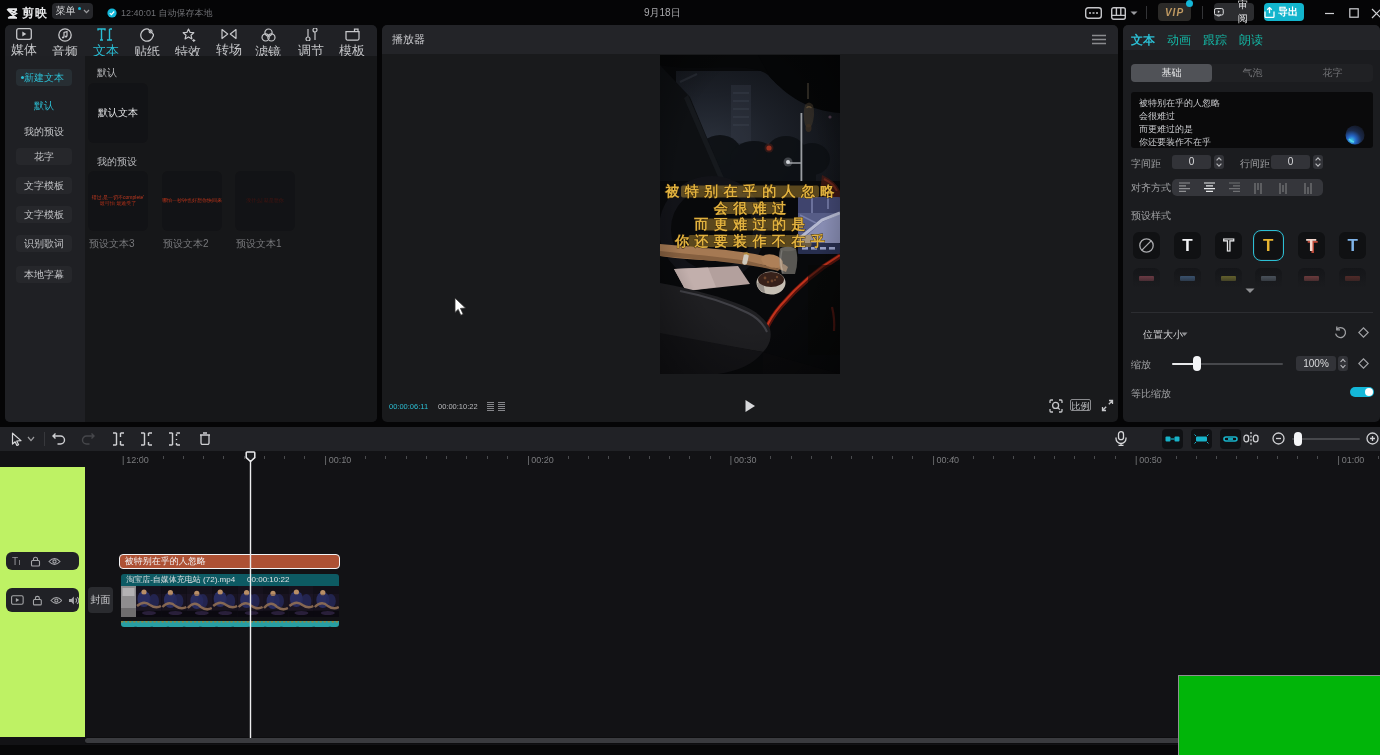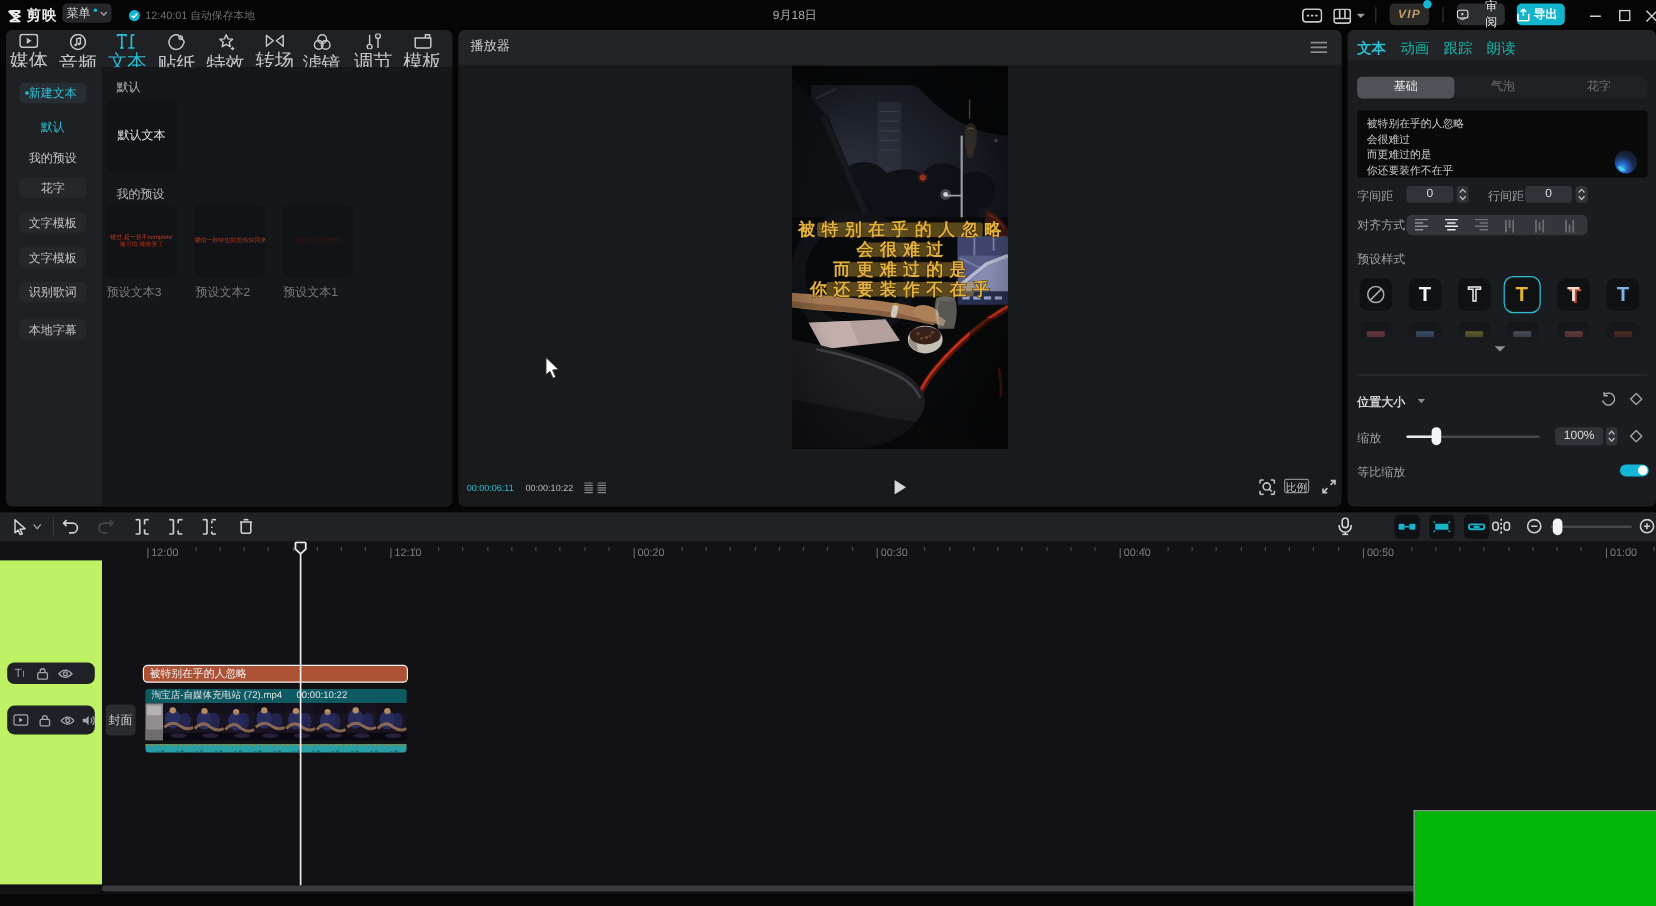--- a/index.html
+++ b/index.html
@@ -16,21 +16,21 @@
 #shenyue{left:1214px;width:40px;height:18px;top:3px;background:#2c2d30;border-radius:4px;justify-content:center;font-size:10px;color:#e3e4e6;gap:14px}
 #export{left:1264px;width:40px;height:18px;top:3px;background:#12b5cd;border-radius:4px;justify-content:flex-start;font-size:10px;color:#fff;font-weight:bold;gap:3px}
 .winbtn{color:#cfd0d3;font-size:12px}
 
 .panel{position:absolute;border-radius:5px;overflow:hidden}
 
 #leftp{left:5px;top:25px;width:372px;height:397px;background:#161719}
 #licons{position:absolute;left:0;top:0;width:372px;height:31px;background:#202125;border-radius:5px 5px 0 0}
 .lic{position:absolute;top:3px;width:40px;text-align:center;color:#c6c7ca}
 .lic svg{display:block;margin:0 auto}
-.lic .ll{font-size:16px;display:block;margin-top:1px}
+.lic .ll{font-size:13px;display:block;margin-top:1px}
 .lic.act{color:#29bdd4}
 #lside{position:absolute;left:0;top:31px;width:80px;height:366px;background:#1f2024}
 .sitem{position:absolute;left:11px;width:56px;height:17px;border-radius:4px;font-size:10px;color:#c3c4c7;display:flex;align-items:center;justify-content:center}
 .sbox{background:#26272b}
 .scyan{color:#2cbfd4}
 #lcontent{position:absolute;left:80px;top:31px;width:292px;height:366px;background:#161719}
 .seclabel{position:absolute;font-size:10px;color:#b9babd}
 .card{position:absolute;width:60px;height:60px;background:#121316;border-radius:6px}
 .cardlbl{position:absolute;font-size:10px;color:#77787b}
 
@@ -489,21 +489,21 @@
       </div>
   <div class="pt r2" style="left:206.5px">
         <span class="pbar" style="background:#8a3a32"></span>
       </div>
   <div style="position:absolute;left:0;bottom:0;width:242px;height:25px;background:linear-gradient(180deg,rgba(27,28,31,0.2),#1b1c1f 80%)"></div>
  </div>
  <svg style="position:absolute;left:122px;top:263px" width="10" height="6" viewBox="0 0 10 6">
       <path d="M0.5 0.5 L5 5 L9.5 0.5" fill="#8f9093"></path>
     </svg>
  <div style="position:absolute;left:8px;top:287px;width:242px;border-top:1px solid #2c2d31"></div>
- <span class="rlbl" style="left:8px;top:303px;color:#d2d3d5;font-weight:bold">位置大小</span>
+ <span class="rlbl" style="left:20px;top:303px;color:#d2d3d5;font-weight:normal">位置大小</span>
  <svg style="position:absolute;left:58px;top:307px" width="7" height="5" viewBox="0 0 7 5">
       <path d="M0.5 0.5 L3.5 4 L6.5 0.5" fill="#8f9093"></path>
     </svg>
  <svg style="position:absolute;left:211px;top:301px" width="13" height="13" viewBox="0 0 13 13">
       <path d="M2.6 3.4 A5 5 0 1 1 1.6 7.6" stroke="#9fa0a3" stroke-width="1.3" fill="none"></path>
       <path d="M2.8 0.6 v3.2 h3.2" fill="none" stroke="#9fa0a3" stroke-width="1.3"></path>
     </svg>
  <svg style="position:absolute;left:235px;top:302px" width="11" height="11" viewBox="0 0 11 11">
       <rect x="2.2" y="2.2" width="6.6" height="6.6" transform="rotate(45 5.5 5.5)" stroke="#9fa0a3" stroke-width="1.2" fill="none"></rect>
     </svg>
@@ -588,21 +588,21 @@
       </svg>
   <div style="position:absolute;left:1292px;top:11px;width:68px;height:2px;background:#47484c;border-radius:1px"></div>
   <div style="position:absolute;left:1294px;top:5px;width:8px;height:14px;background:#f4f5f7;border-radius:4px"></div>
   <svg style="position:absolute;left:1366px;top:5px" width="14" height="14" viewBox="0 0 14 14">
         <circle cx="6.5" cy="6.5" r="5.5" stroke="#cfd0d3" stroke-width="1.3" fill="none"></circle>
         <path d="M4 6.5 h5 M6.5 4 v5" stroke="#cfd0d3" stroke-width="1.3"></path>
       </svg>
  </div>
  <div id="ruler">
       <span style="position:absolute;left:37px;top:4px;color:#7b7c7f">| 12:00</span>
-      <span style="position:absolute;left:239.6px;top:4px;color:#7b7c7f">| 12:10</span>
+      <span style="position:absolute;left:239.6px;top:4px;color:#7b7c7f">| 00:10</span>
       <span style="position:absolute;left:442.2px;top:4px;color:#7b7c7f">| 00:20</span>
       <span style="position:absolute;left:644.8px;top:4px;color:#7b7c7f">| 00:30</span>
       <span style="position:absolute;left:847.4px;top:4px;color:#7b7c7f">| 00:40</span>
       <span style="position:absolute;left:1050px;top:4px;color:#7b7c7f">| 00:50</span>
       <span style="position:absolute;left:1252.6px;top:4px;color:#7b7c7f">| 01:00</span>
       <div style="position:absolute;left:57.260000000000005px;top:5px;width:1px;height:2.5px;background:#4a4b4e"></div>
       <div style="position:absolute;left:77.52000000000001px;top:5px;width:1px;height:2.5px;background:#4a4b4e"></div>
       <div style="position:absolute;left:97.78px;top:5px;width:1px;height:2.5px;background:#4a4b4e"></div>
       <div style="position:absolute;left:118.04px;top:5px;width:1px;height:2.5px;background:#4a4b4e"></div>
       <div style="position:absolute;left:138.3px;top:5px;width:1px;height:2.5px;background:#4a4b4e"></div>

